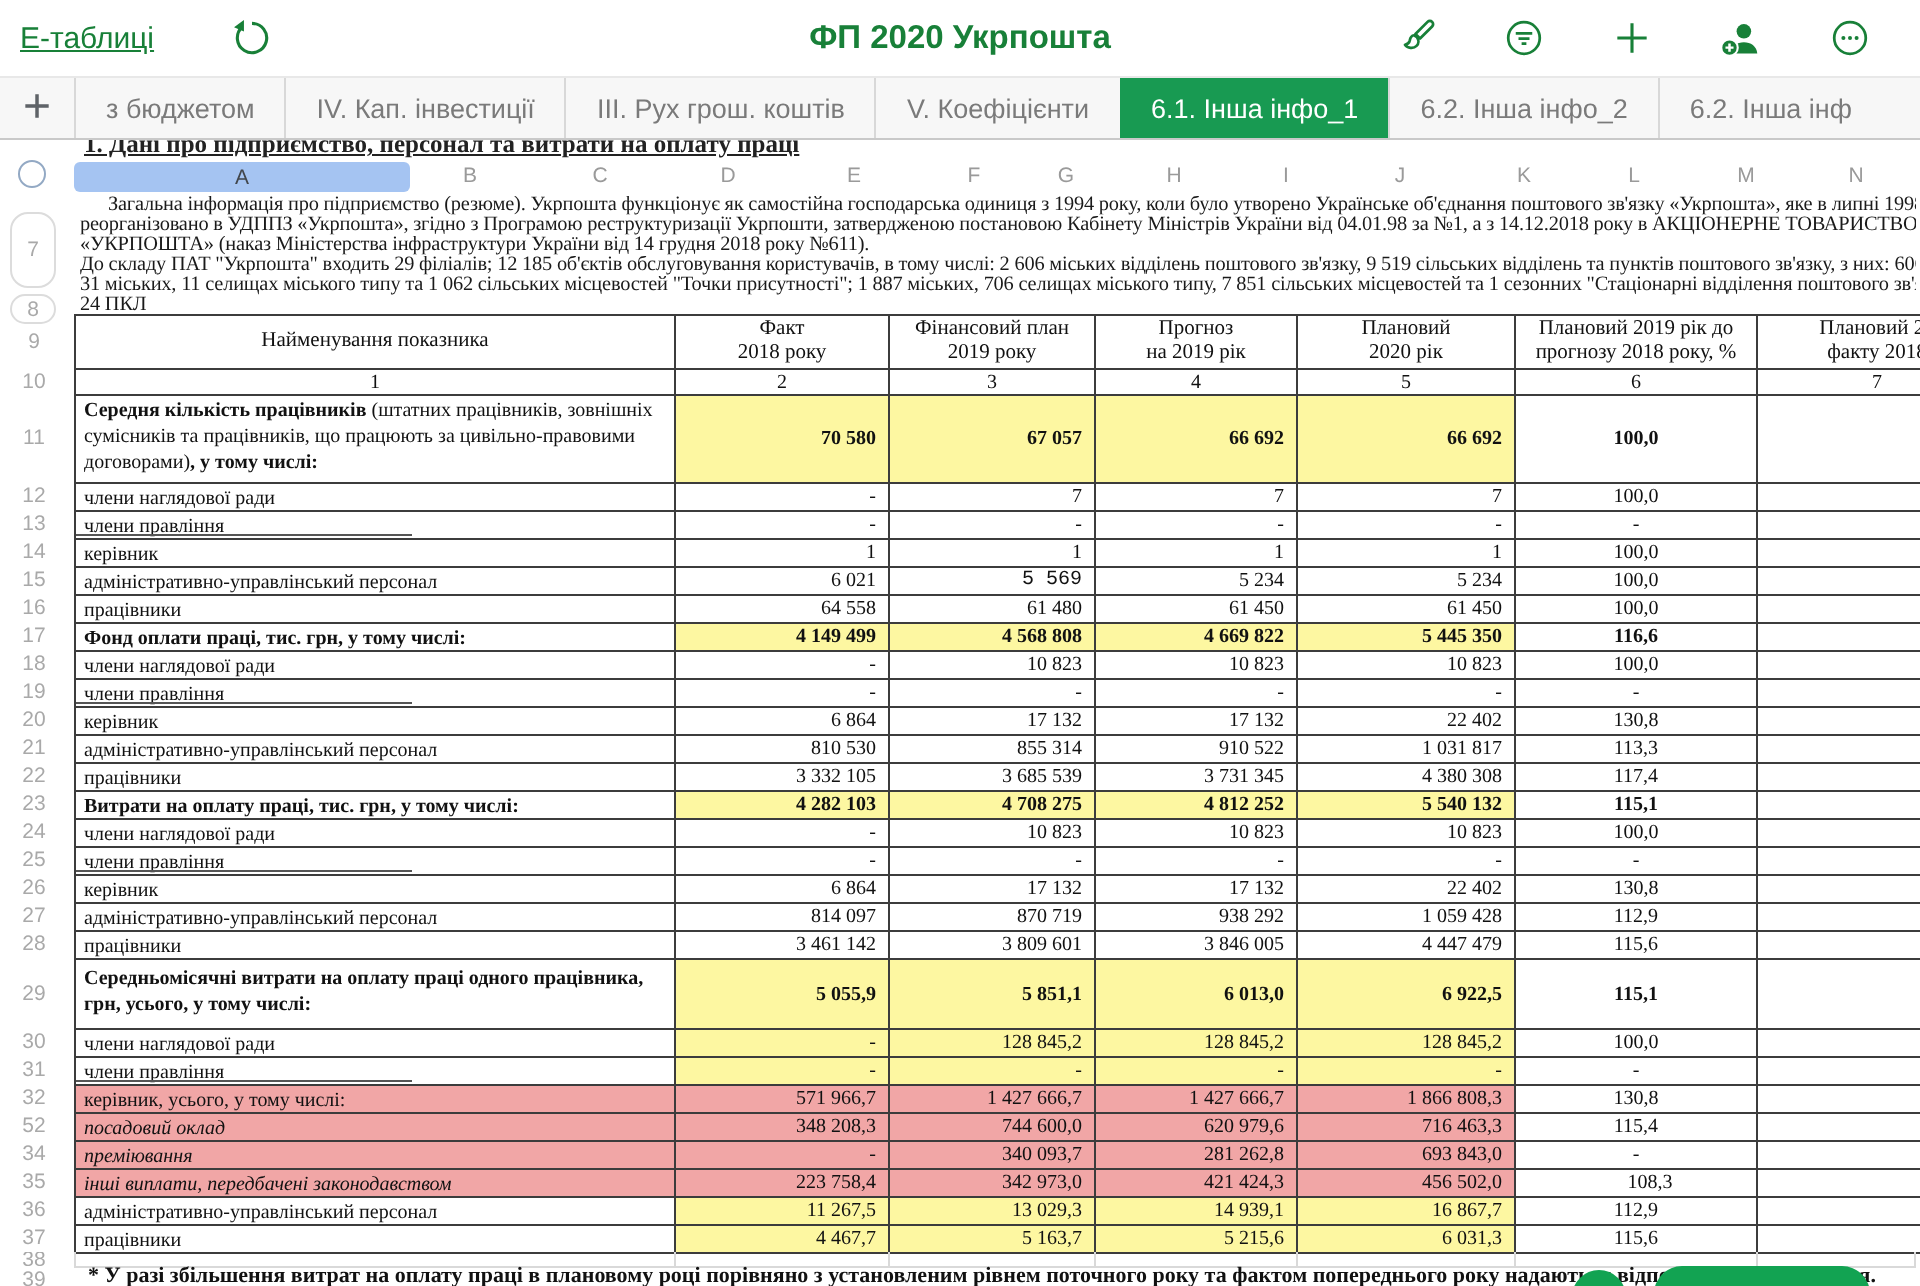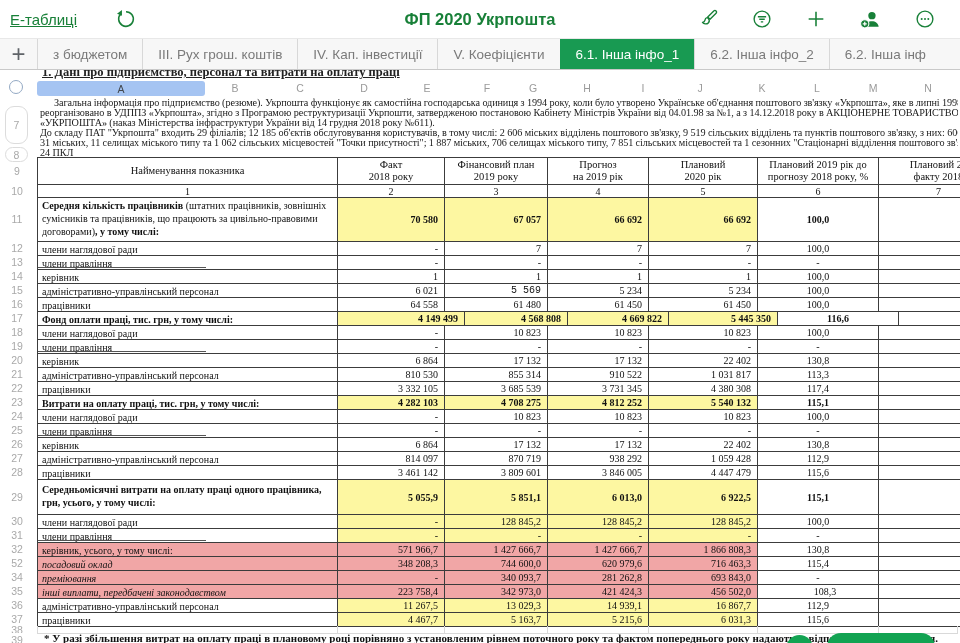--- a/index.html
+++ b/index.html
@@ -95,22 +95,22 @@
           <circle cx="15.6" cy="12" r="1.1" fill="#188038"></circle>
         </svg>
     </span>
   </div>
 </div>
 
 <div class="tabbar">
   <div class="addtab">+</div>
   <div id="tabs" style="display:flex;align-items:stretch;">
       <div class="tab">з бюджетом</div>
+      <div class="tab">IV. Кап. інвестиції</div>
       <div class="tab">III. Рух грош. коштів</div>
-      <div class="tab">IV. Кап. інвестиції</div>
       <div class="tab">V. Коефіцієнти</div>
       <div class="tab active">6.1. Інша інфо_1</div>
       <div class="tab">6.2. Інша інфо_2</div>
       <div class="tab">6.2. Інша інф</div>
     </div>
 </div>
 
 <div class="sheet">
   <div class="sectitle">1. Дані про підприємство, персонал та витрати на оплату праці</div>
 
@@ -265,21 +265,21 @@
         <div class="cell lab" style="width: 300px;">працівники</div>
         <div class="cell num" style="width: 107px;">64 558</div>
         <div class="cell num" style="width: 103px;">61 480</div>
         <div class="cell num" style="width: 101px;">61 450</div>
         <div class="cell num" style="width: 109px;">61 450</div>
         <div class="cell ctr" style="width: 121px;">100,0</div>
         <div class="cell " style="width: 120px;"></div>
       </div>
       <div class="trow" style="height: 14px;">
         <div class="cell lab b" style="width: 300px;">Фонд оплати праці, тис. грн, у тому числі:</div>
-        <div class="cell num yellow b" style="width: 127px; padding-left: 24px;">4 149 499</div>
+        <div class="cell num yellow b" style="width: 107px; padding-left: 24px;">4 149 499</div>
         <div class="cell num yellow b" style="width: 103px;">4 568 808</div>
         <div class="cell num yellow b" style="width: 101px;">4 669 822</div>
         <div class="cell num yellow b" style="width: 109px;">5 445 350</div>
         <div class="cell ctr b" style="width: 121px;">116,6</div>
         <div class="cell " style="width: 120px;"></div>
       </div>
       <div class="trow" style="height: 14px;">
         <div class="cell lab" style="width: 300px;">члени наглядової ради</div>
         <div class="cell num" style="width: 107px;">-</div>
         <div class="cell num" style="width: 103px;">10 823</div>

